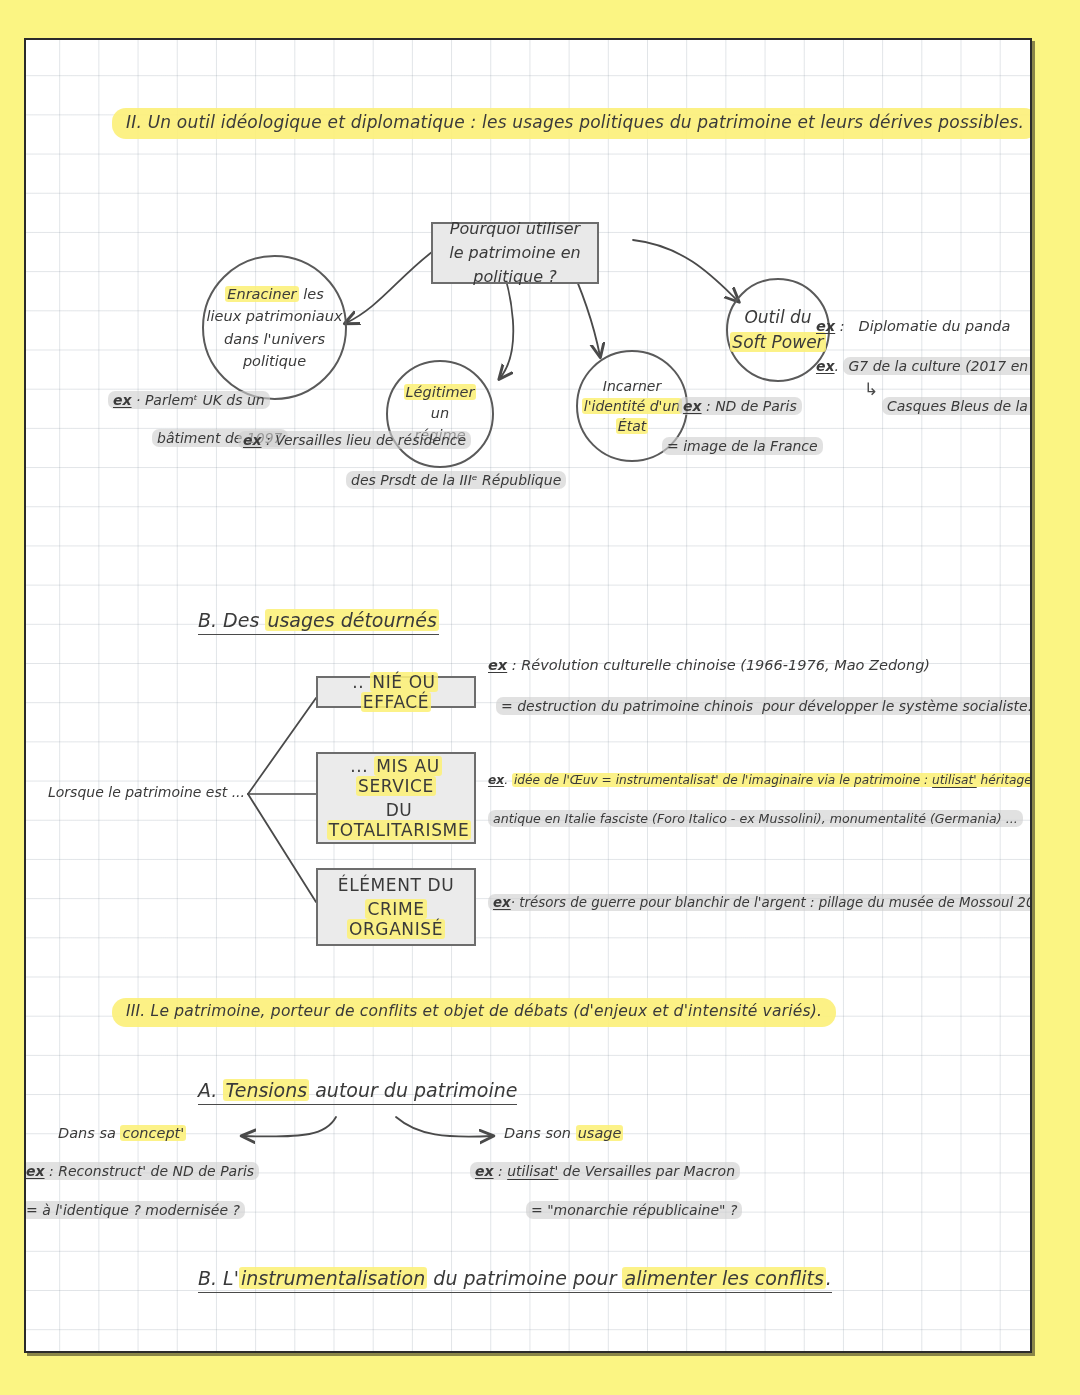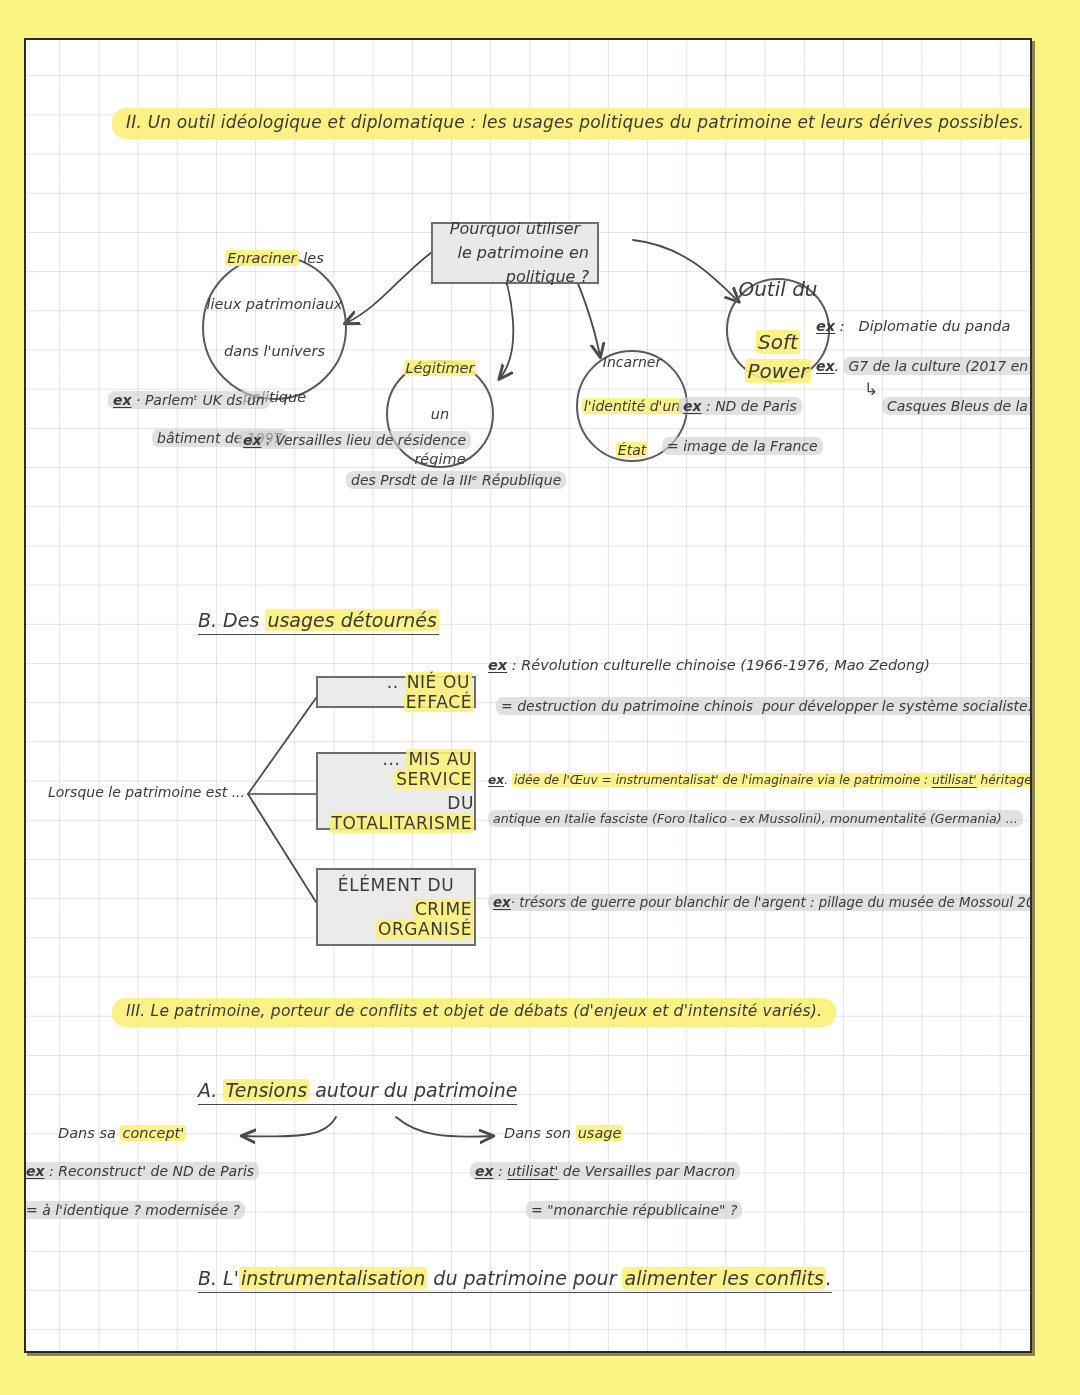--- a/index.html
+++ b/index.html
@@ -67,33 +67,32 @@
 
   
   .box{
     position:absolute;
     background:#ebebeb;
     border:2px solid #6d6d6d;
     box-sizing:border-box;
     display:flex; flex-direction:column;
     align-items:center; justify-content:center;
     color:#3a3a3a;
-    text-align:right;
+    text-align:center;
   }
   .box.central{ background:#e9e9e9; font-size:16px; line-height:1.5; }
   .circ{
     position:absolute;
     border:2px solid #5a5a5a;
     border-radius:50%;
     box-sizing:border-box;
     display:flex; flex-direction:column;
     align-items:center; justify-content:center;
     color:#3a3a3a; text-align:center;
     background:transparent;
-    gap:24px;
   }
   .caps{
     font-family:"DejaVu Sans", sans-serif;
     font-size:17px; letter-spacing:.6px;
   }
 </style>
 </head>
 <body>
 
 <div id="sheet">
@@ -167,21 +166,21 @@
       <div><span class="hi">l'identité d'un</span></div>
       <div><span class="hi">État</span></div>
     </div>
     <div class="t hand" style="left:652px; top:358px; font-size:14px;">
       <span class="gr"><span class="ex">ex</span> : ND de Paris</span>
     </div>
     <div class="t hand" style="left:636px; top:398px; font-size:14px;">
       <span class="gr">= image de la France</span>
     </div>
 
-    <div class="circ hand" style="left:700px; top:238px; width:104px; height:104px; font-size:20px; line-height:1.45;">
+    <div class="circ hand" style="left:700px; top:238px; width:104px; height:104px; font-size:17px; line-height:1.45;">
       <div>Outil du</div>
       <div><span class="hi">Soft Power</span></div>
     </div>
     <div class="t hand" style="left:790px; top:278px; font-size:14.5px;">
       <span class="ex">ex</span> :&nbsp;&nbsp; Diplomatie du panda
     </div>
     <div class="t hand" style="left:790px; top:318px; font-size:14px;">
       <span class="ex">ex</span>. <span class="gr">G7 de la culture (2017 en Italie)</span>
     </div>
     <div class="t hand" style="left:838px; top:340px; font-size:17px; color:#4a4a4a;">↳</div>
@@ -201,21 +200,21 @@
         <span class="hi">NIÉ OU EFFACÉ</span>
       </div>
     </div>
     <div class="t hand" style="left:462px; top:617px; font-size:14.5px;">
       <span class="ex">ex</span> : Révolution culturelle chinoise (1966-1976, Mao Zedong)
     </div>
     <div class="t hand" style="left:470px; top:658px; font-size:14px;">
       <span class="gr">= destruction du patrimoine chinois&nbsp; pour développer le système socialiste.</span>
     </div>
 
-    <div class="box" style="left:290px; top:712px; width:160px; height:78px; gap:4px;">
+    <div class="box" style="left:290px; top:712px; width:160px; height:92px; gap:4px;">
       <div class="caps">
         <span>...</span>
         <span class="hi">MIS AU SERVICE</span>
       </div>
       <div class="caps" style="align-self:flex-start; padding-left:6px;">
         <span>DU</span>
         <span class="hi">TOTALITARISME</span>
       </div>
     </div>
     <div class="t hand" style="left:462px; top:733px; font-size:12.2px;">

